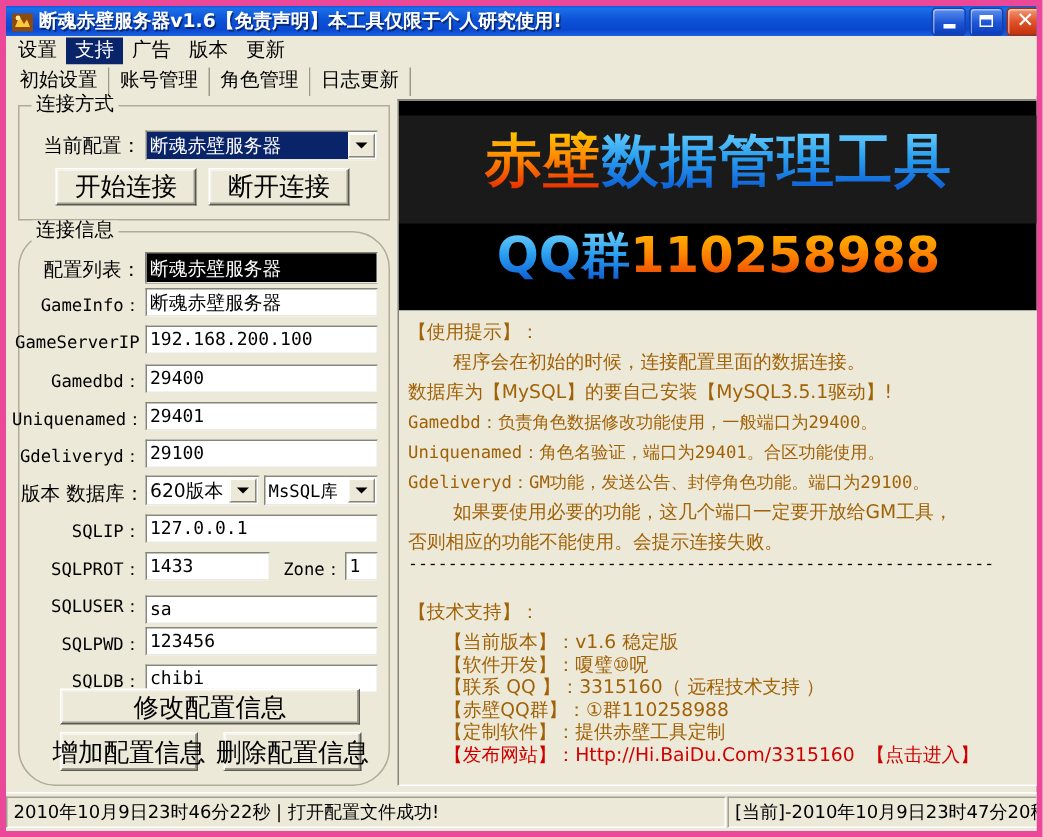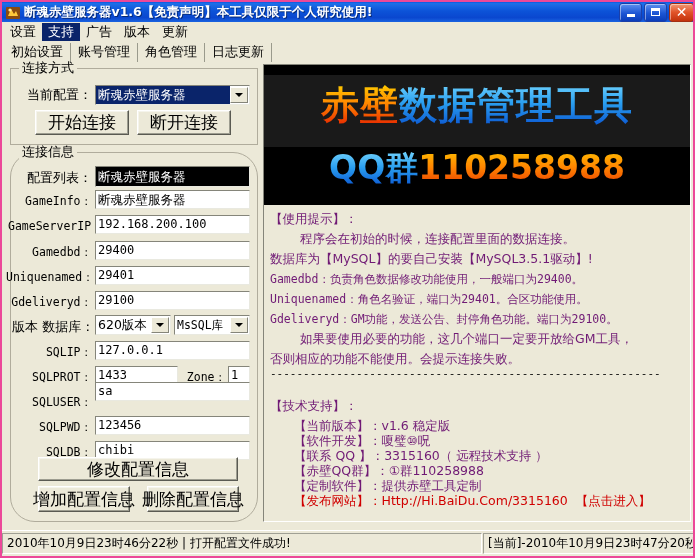--- a/index.html
+++ b/index.html
@@ -4,21 +4,21 @@
 <style>
   html,body{margin:0;padding:0;}
   body{
     width:695px;height:558px;overflow:hidden;
     background:#ece9d8;
     font-family:"Liberation Sans","DejaVu Sans",sans-serif;
     font-size:12px;color:#000;
     -webkit-font-smoothing:none;
   }
   #app{position:relative;width:695px;height:558px;box-sizing:border-box;
-       border:2px solid #ec4899;background:#ece9d8;overflow:hidden;}
+       border:4px solid #ec4899;background:#ece9d8;overflow:hidden;}
 
   
   .titlebar{
     position:absolute;left:0;top:0;width:695px;height:20px;
     background:linear-gradient(to bottom,#0a5ae0 0%,#1d6fe8 8%,#0c53d8 45%,#0a47cf 78%,#1a63e0 100%);
     display:flex;align-items:center;
   }
   .title-icon{width:16px;height:15px;margin:0 3px 0 3px;flex:0 0 auto;position:relative;}
   .title-text{
     color:#fff;font-weight:bold;font-size:12.5px;letter-spacing:0px;
@@ -162,21 +162,21 @@
   }
   .q-orange{
     background:linear-gradient(to bottom,#ffc400 0%,#ff8400 50%,#e83a00 100%);
     -webkit-background-clip:text;background-clip:text;color:transparent;
   }
 
   #helptext{
     position:absolute;left:0;top:140px;width:426px;height:316px;
     background:#ece9d8;box-sizing:border-box;padding:4px 6px 0 6px;overflow:hidden;
   }
-  .ht{font-size:12.5px;line-height:20px;white-space:nowrap;color:#701a75;
+  .ht{font-size:12.5px;line-height:20px;white-space:nowrap;color:#a16207;
       font-family:"DejaVu Sans","Liberation Sans",sans-serif;}
   .ht.mono{font-family:"DejaVu Sans Mono","Liberation Mono",monospace;font-size:11.5px;}
   .ht.indent{padding-left:30px;}
   .ht.red{color:#d00000;}
   .ht.dash{line-height:10px;font-family:"DejaVu Sans Mono","Liberation Mono",monospace;
            font-size:11px;letter-spacing:0px;color:#000;}
   .sup-rows{padding-left:24px;}
   .sup-rows .ht{line-height:15px;}
 
   
@@ -288,21 +288,21 @@
 
   <div class="lbl mono" style="position:absolute;left:26px;top:343px;width:64px;">SQLIP：</div>
   <div class="tbox" style="position:absolute;left:93px;top:339px;width:155px;">127.0.0.1</div>
 
   <div class="lbl mono" style="position:absolute;left:14px;top:368px;width:76px;">SQLPROT：</div>
   <div class="tbox" style="position:absolute;left:93px;top:364px;width:83px;">1433</div>
   <div class="lbl mono" style="position:absolute;left:181px;top:368px;width:43px;">Zone：</div>
   <div class="tbox" style="position:absolute;left:226px;top:364px;width:22px;">1</div>
 
   <div class="lbl mono" style="position:absolute;left:14px;top:393px;width:76px;">SQLUSER：</div>
-  <div class="tbox" style="position:absolute;left:93px;top:380px;width:155px;">sa</div>
+  <div class="tbox" style="position:absolute;left:93px;top:393px;width:155px;">sa</div>
 
   <div class="lbl mono" style="position:absolute;left:18px;top:418px;width:72px;">SQLPWD：</div>
   <div class="tbox" style="position:absolute;left:93px;top:414px;width:155px;">123456</div>
 
   <div class="lbl mono" style="position:absolute;left:24px;top:443px;width:66px;">SQLDB：</div>
   <div class="tbox" style="position:absolute;left:93px;top:439px;width:155px;">chibi</div>
 
   <div class="btn" style="position:absolute;left:36px;top:455px;width:200px;height:24px;">修改配置信息</div>
   <div class="btn" style="position:absolute;left:36px;top:484px;width:92px;height:26px;">增加配置信息</div>
   <div class="btn" style="position:absolute;left:145px;top:484px;width:92px;height:26px;">删除配置信息</div>

